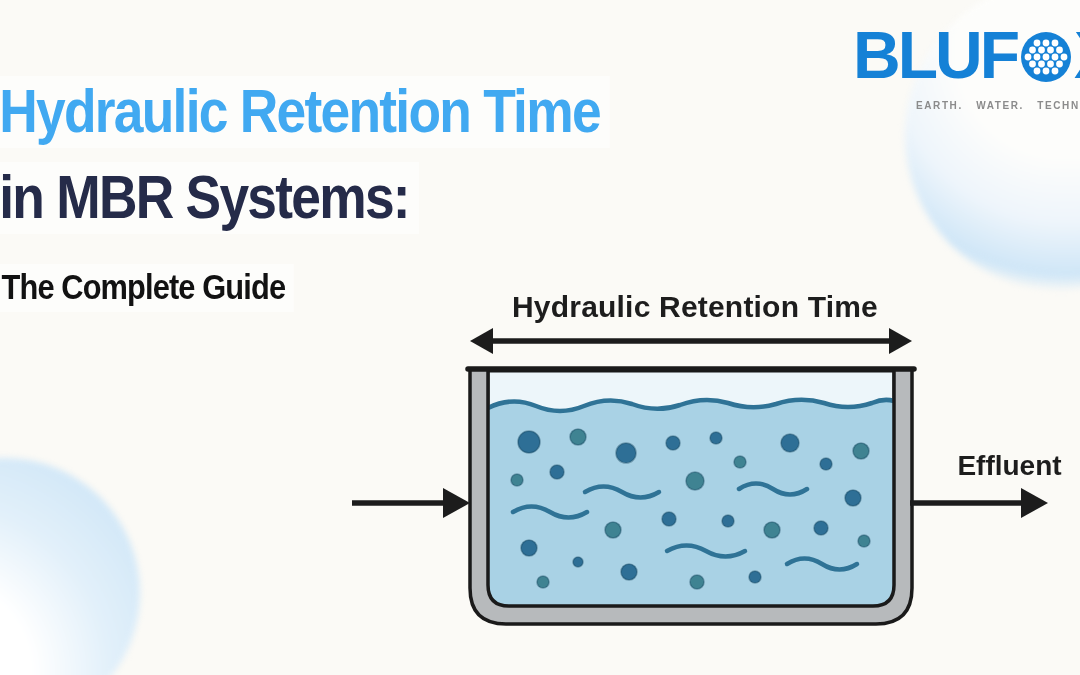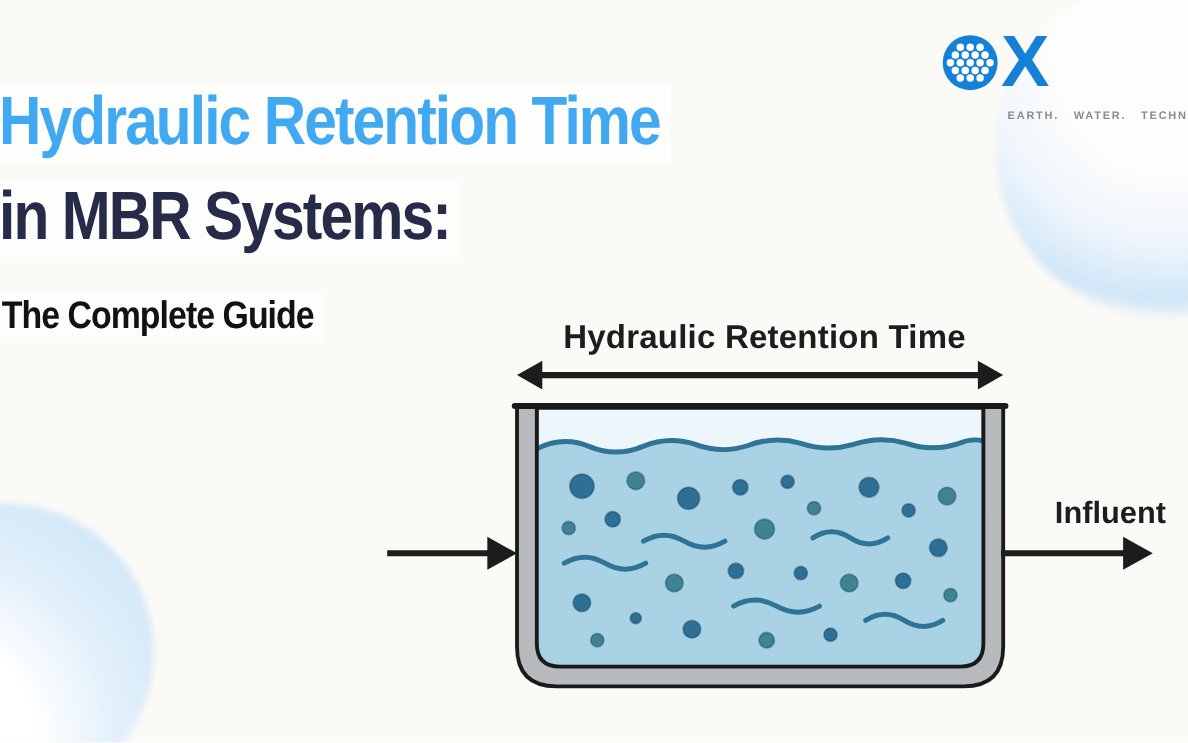--- a/index.html
+++ b/index.html
@@ -72,20 +72,21 @@
   <div class="decor decor-bl"></div>
   <div class="decor decor-tr"></div>
 
   <div class="headline">
     <div><span class="title-line title-line1">Hydraulic Retention Time</span></div>
     <div><span class="title-line title-line2">in MBR Systems:</span></div>
   </div>
   <span class="subtitle">The Complete Guide</span>
 
   <div class="logo">
+    <span class="logo-word">BLUF</span>
     <svg class="logo-o" viewBox="0 0 52 52">
       <circle cx="26" cy="26" r="25" fill="#1581d6"></circle>
       <g fill="#ffffff">
         <circle cx="17" cy="12" r="3.4"></circle>
           <circle cx="26" cy="12" r="3.4"></circle>
           <circle cx="35" cy="12" r="3.4"></circle>
         <circle cx="12.5" cy="19" r="3.4"></circle>
           <circle cx="21.5" cy="19" r="3.4"></circle>
           <circle cx="30.5" cy="19" r="3.4"></circle>
           <circle cx="39.5" cy="19" r="3.4"></circle>
@@ -166,15 +167,15 @@
       <polygon class="arrow-head" points="470,503 443,488 443,518"></polygon>
     </g>
 
     <g>
       <line class="flow-arrow" x1="910" y1="503" x2="1023" y2="503"></line>
       <polygon class="arrow-head" points="1048,503 1021,488 1021,518"></polygon>
     </g>
   </svg>
 
   <div class="diagram-label hrt-label">Hydraulic Retention Time</div>
-  <div class="diagram-label effluent-label">Influent</div>
+  <div class="diagram-label effluent-label">Effluent</div>
 
 </div>
 
 </body></html>

